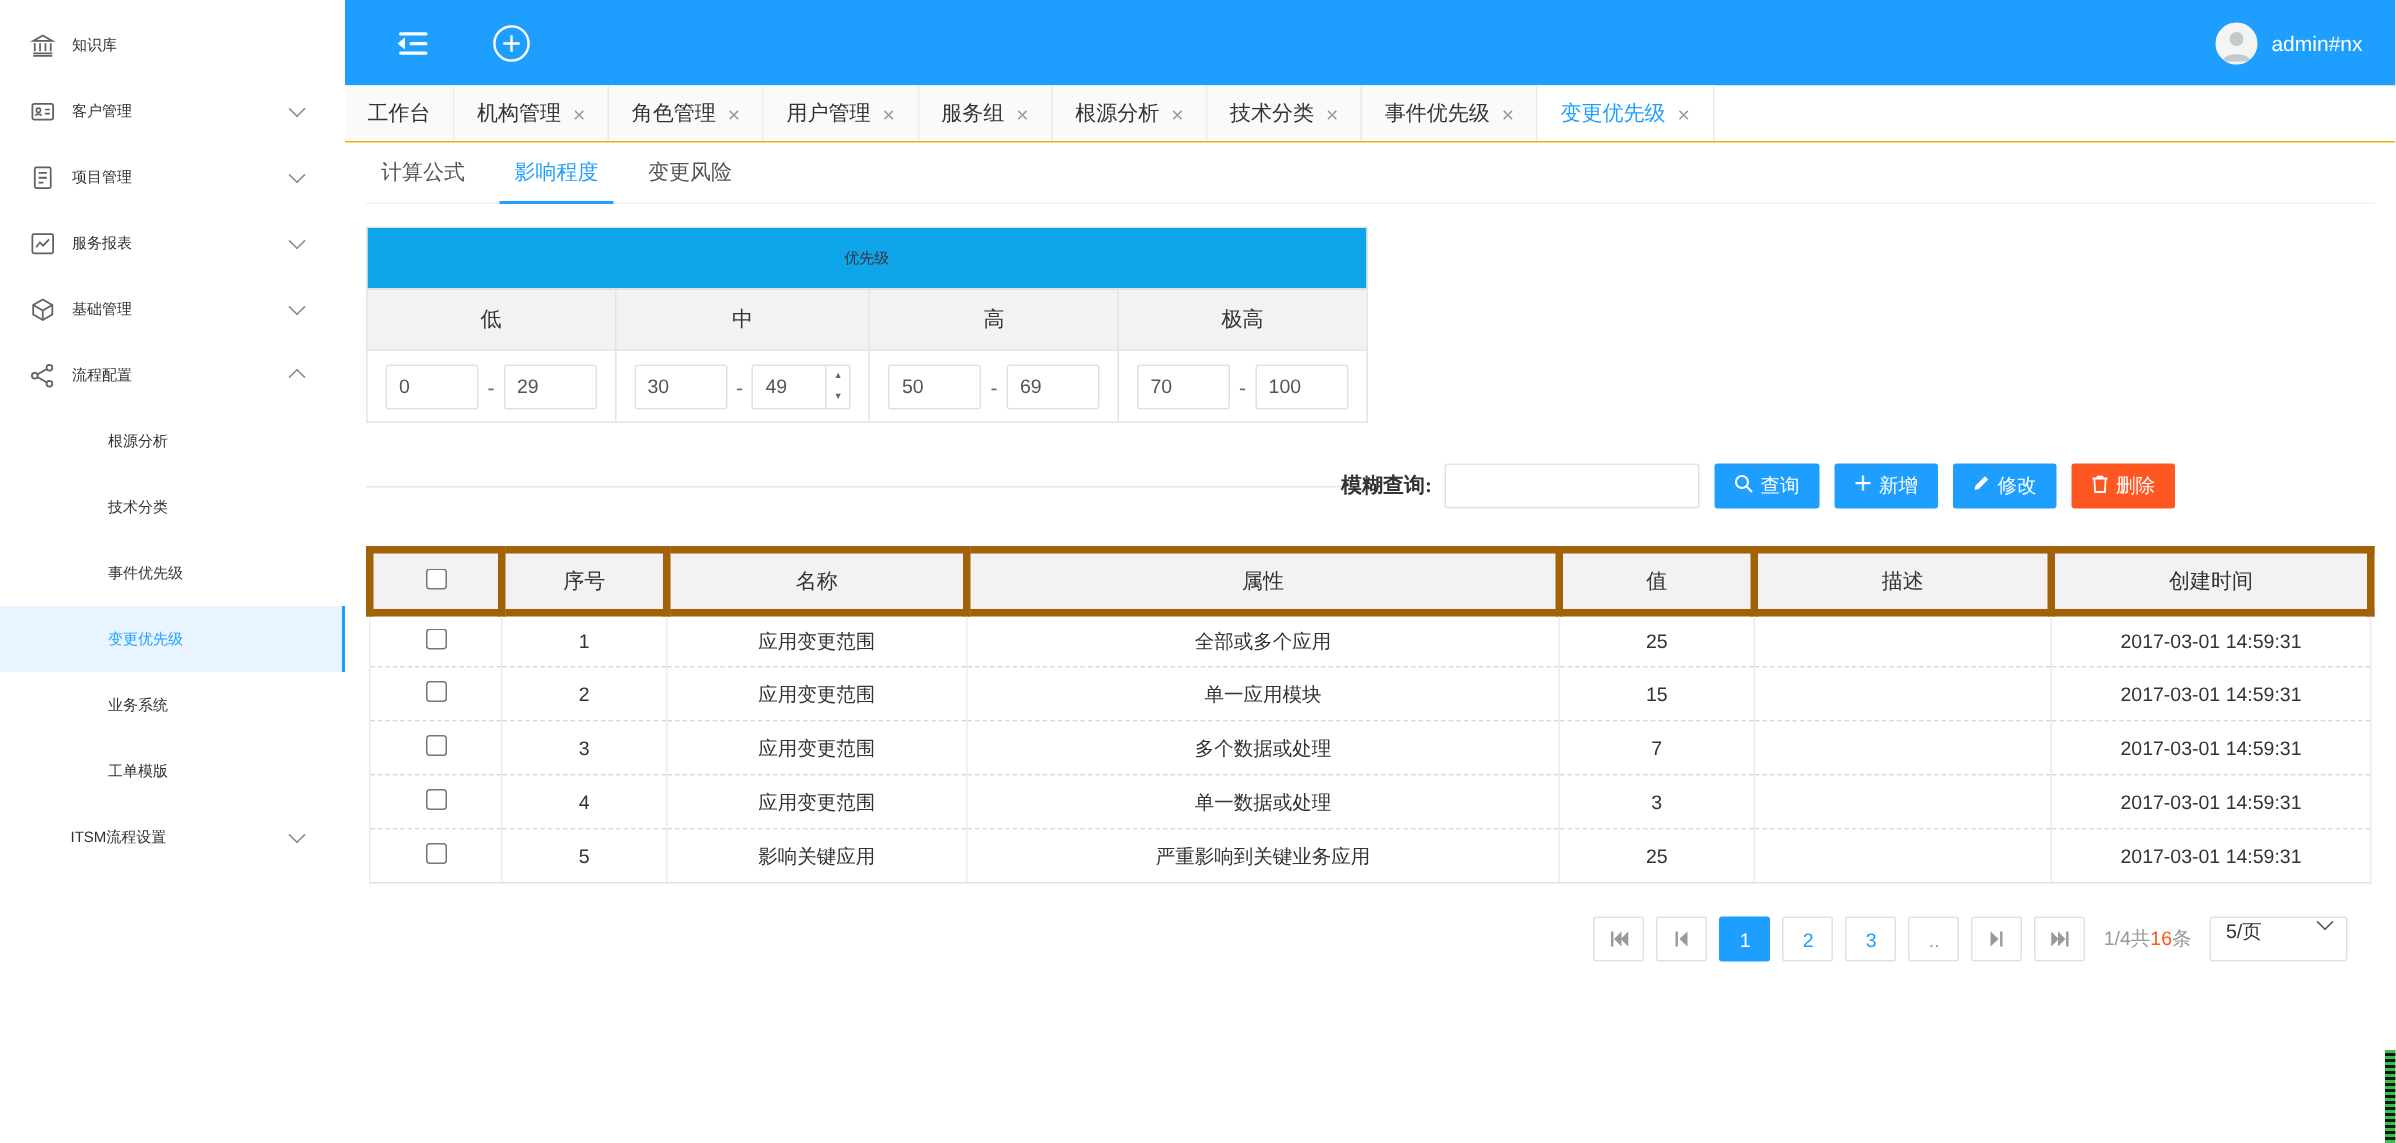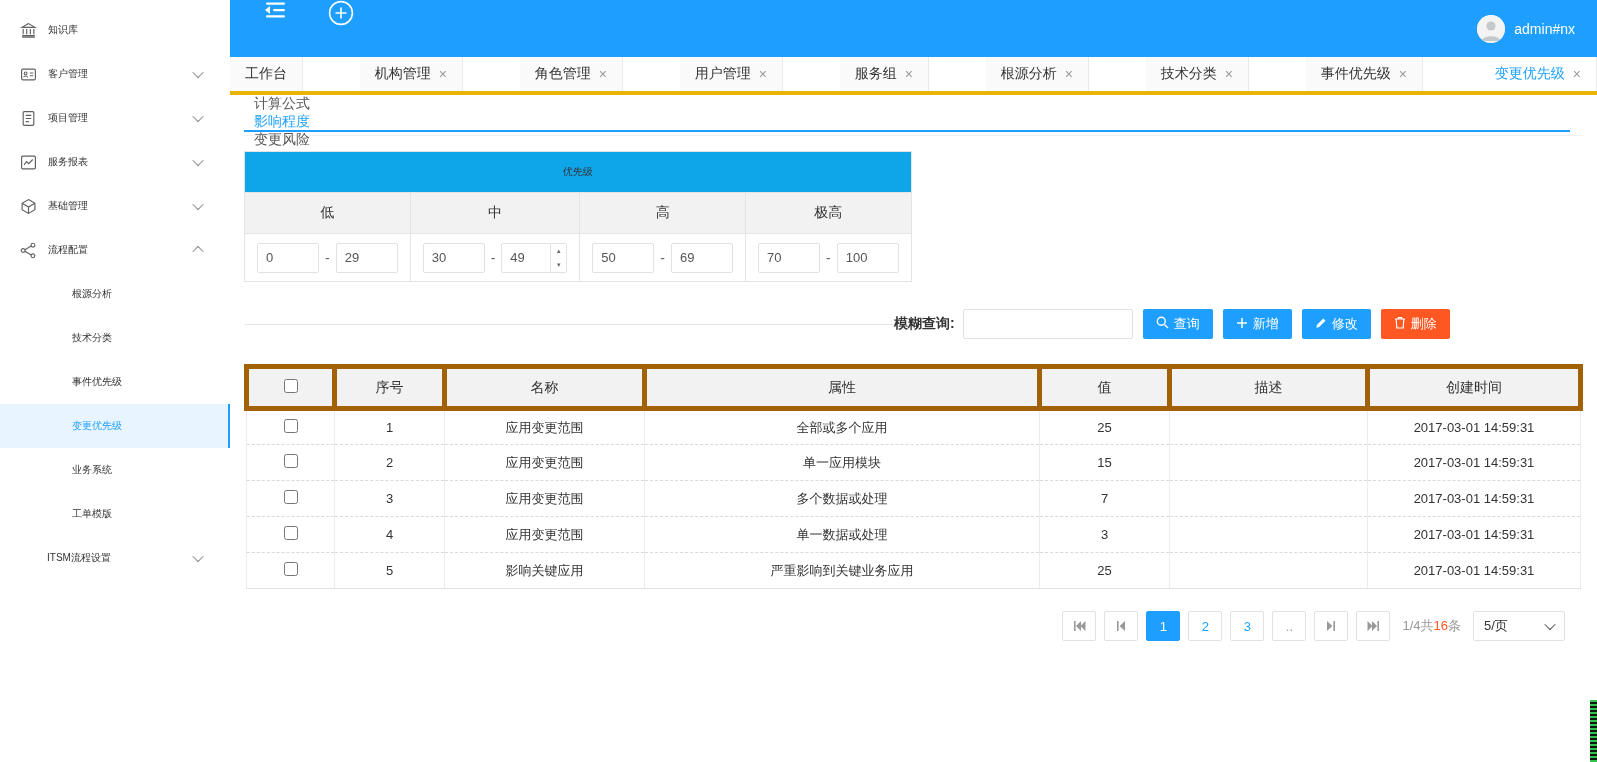--- a/index.html
+++ b/index.html
@@ -29,35 +29,35 @@
   .chev {
     margin-left: auto; margin-right: 28px; width: 8px; height: 8px;
     border-right: 1.4px solid #8a8a8a; border-bottom: 1.4px solid #8a8a8a; flex: none;
   }
   .chev.down { transform: rotate(45deg) translate(-1px,-1px); }
   .chev.up   { transform: rotate(-135deg) translate(-1px,-1px); }
   .mi.active { background: #e8f4ff; color: #1E9FFF; border-right: 2px solid #1E9FFF; }
 
   
   .main { flex: 1; min-width: 0; display: flex; flex-direction: column; }
-  .topbar { height: 57px; flex: none; background: #1E9FFF; display: flex; padding: 0 22px 0 33px; }
+  .topbar { height: 57px; flex: none; background: #1E9FFF; display: flex; align-items: center; padding: 0 22px 0 33px; }
   .top-ic { display: flex; margin-right: 41px; cursor: pointer; }
   .top-user { margin-left: auto; display: flex; align-items: center; gap: 9px; color: #fff; }
   .avatar { width: 28px; height: 28px; border-radius: 50%; overflow: hidden; background: #f2f2f2; flex: none; }
 
-  .tabbar { height: 38px; flex: none; background: #fff; border-bottom: 4px solid #eab308; display: flex; justify-content: space-between; }
+  .tabbar { height: 38px; flex: none; background: #fff; border-bottom: 1px solid #eab308; display: flex; }
   .tab {
     display: flex; align-items: center; padding: 0 15px; background: #fafafa;
     border-right: 1px solid #eaeaea; cursor: pointer; color: #333; white-space: nowrap;
   }
   .tab.active { background: #fff; color: #1E9FFF; }
   .tab-close { margin-left: 8px; color: #9a9a9a; font-size: 14px; line-height: 1; cursor: pointer; }
 
   .content { flex: 1; padding: 0 14px; overflow: hidden; }
-  .subtabs { display: flex; height: 41px; border-bottom: 1px solid #f0f0f0; flex-direction: column; }
+  .subtabs { display: flex; height: 41px; border-bottom: 1px solid #f0f0f0; }
   .subtab { padding: 0 10px; margin-right: 13px; display: flex; align-items: center; color: #555; cursor: pointer; position: relative; }
   .subtab.active { color: #1E9FFF; }
   .subtab.active::after { content: ""; position: absolute; left: 0; right: 0; bottom: -1px; height: 2px; background: #1E9FFF; }
 
   
   .prio { border-collapse: collapse; margin-top: 15px; }
   .prio th, .prio td { border: 1px solid #e4e4e4; text-align: center; font-weight: 400; }
   .prio .hd th { background: #0ea5e9; height: 41px; font-size: 10px; }
   .prio .lvl th { background: #f2f2f2; height: 41px; width: 163px; }
   .prio td { height: 48px; padding: 0 12px; }
@@ -68,21 +68,21 @@
   }
   .num-box { display: flex; align-items: stretch; height: 30px; width: 66px; border: 1px solid #e2e2e2; border-radius: 2px; background: #fff; }
   .num-box input { border: none; min-width: 0; width: 100%; padding: 0 4px 0 8px; font-size: 13px; color: #555; outline: none; font-family: Liberation Sans, sans-serif; }
   .spin { width: 16px; border-left: 1px solid #e2e2e2; display: flex; flex-direction: column; flex: none; }
   .spin span { flex: 1; font-size: 7px; line-height: 7px; display: flex; align-items: center; justify-content: center; color: #666; cursor: pointer; }
   .dash { color: #666; }
 
   
   .mid-row { display: flex; align-items: center; margin-top: 27px; }
   .hr-line { width: 650px; height: 1px; background: #e6e6e6; flex: none; }
-  .toolbar { margin-left: auto; display: flex; align-items: center; padding-right: 146px; }
+  .toolbar { margin-left: auto; display: flex; align-items: center; padding-right: 146px; font-family: Liberation Serif, serif; }
   .search-label { font-weight: bold; margin-right: 8px; white-space: nowrap; }
   .search-input {
     width: 170px; height: 30px; border: 1px solid #e2e2e2; border-radius: 2px;
     padding: 0 8px; font-size: 13px; outline: none; font-family: inherit;
   }
   .btn {
     height: 30px; display: flex; align-items: center; gap: 5px; padding: 0 13px; margin-left: 10px;
     border: none; border-radius: 2px; background: #1E9FFF; color: #fff; font-size: 13px;
     cursor: pointer; font-family: inherit; white-space: nowrap;
   }
@@ -104,21 +104,21 @@
   .pg {
     min-width: 34px; height: 30px; padding: 0 6px; border: 1px solid #e2e2e2; background: #fff; border-radius: 2px;
     display: flex; align-items: center; justify-content: center; font-size: 13px; color: #1E9FFF; cursor: pointer;
   }
   .pg.nav, .pg.dots { color: #999; }
   .pg.cur { background: #1E9FFF; border-color: #1E9FFF; color: #fff; }
   .pg-info { color: #999; font-size: 13px; margin: 0 4px; white-space: nowrap; }
   .pg-info .cnt { color: #FF5722; }
   .pg-size {
     width: 92px; height: 30px; border: 1px solid #e2e2e2; border-radius: 2px; background: #fff;
-    display: flex; align-items: center; justify-content: space-between; padding: 0 10px; font-size: 13px; cursor: pointer;
+    display: flex; justify-content: space-between; padding: 0 10px; font-size: 13px; cursor: pointer;
   }
   .sel-chev { width: 8px; height: 8px; border-right: 1.4px solid #555; border-bottom: 1.4px solid #555; transform: rotate(45deg) translate(-1px,-1px); }
 
   .scroll-ind {
     position: fixed; right: 0; bottom: 0; width: 7px; height: 62px;
     background: repeating-linear-gradient(to bottom, #35c24b 0 2px, #0d1a10 2px 4px);
   }
 </style>
 </head>
 <body>

